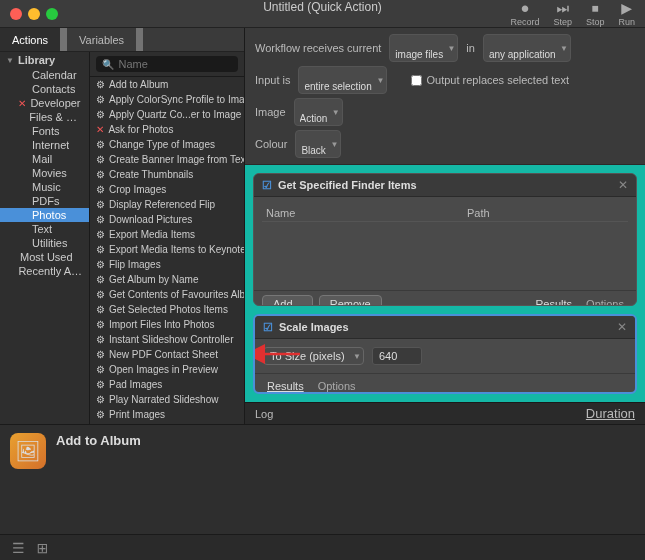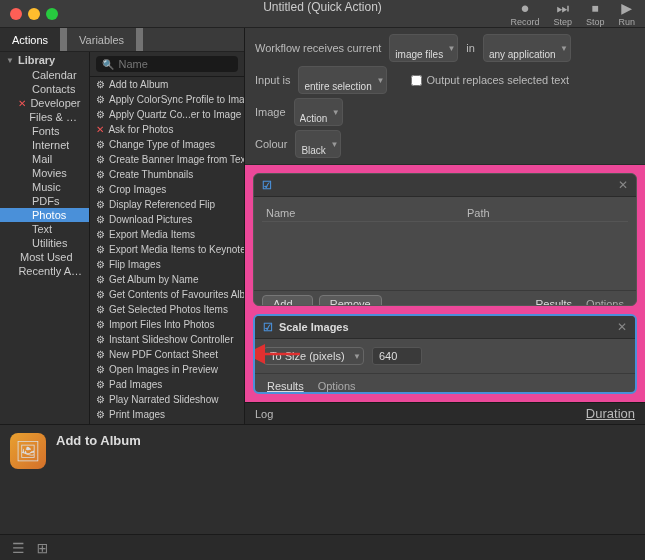--- a/index.html
+++ b/index.html
@@ -160,21 +160,21 @@
       overflow: hidden;
       text-overflow: ellipsis;
     }
     .action-item-icon { font-size: 10px; flex-shrink: 0; }
 
     
     .right-panel {
       flex: 1;
       display: flex;
       flex-direction: column;
-      background: #ec4899;
+      background: #14b8a6;
       overflow: hidden;
     }
 
     
     .workflow-header {
       background: #3a3a3a;
       padding: 6px 10px;
       border-bottom: 1px solid #2a2a2a;
       display: flex;
       flex-direction: column;
@@ -700,20 +700,21 @@
         </div>
       </div>
     </div>
 
     <div class="workflow-content">
 
       <div class="wf-card">
         <div class="wf-card-header">
           <div class="wf-card-title">
             <span class="wf-card-title-icon">☑</span>
+            <span>Get Specified Finder Items</span>
           </div>
           <span class="wf-card-close">✕</span>
         </div>
         <div class="wf-card-body">
           <table class="wf-table">
             <thead>
               <tr>
                 <th>Name</th>
                 <th>Path</th>
               </tr>

